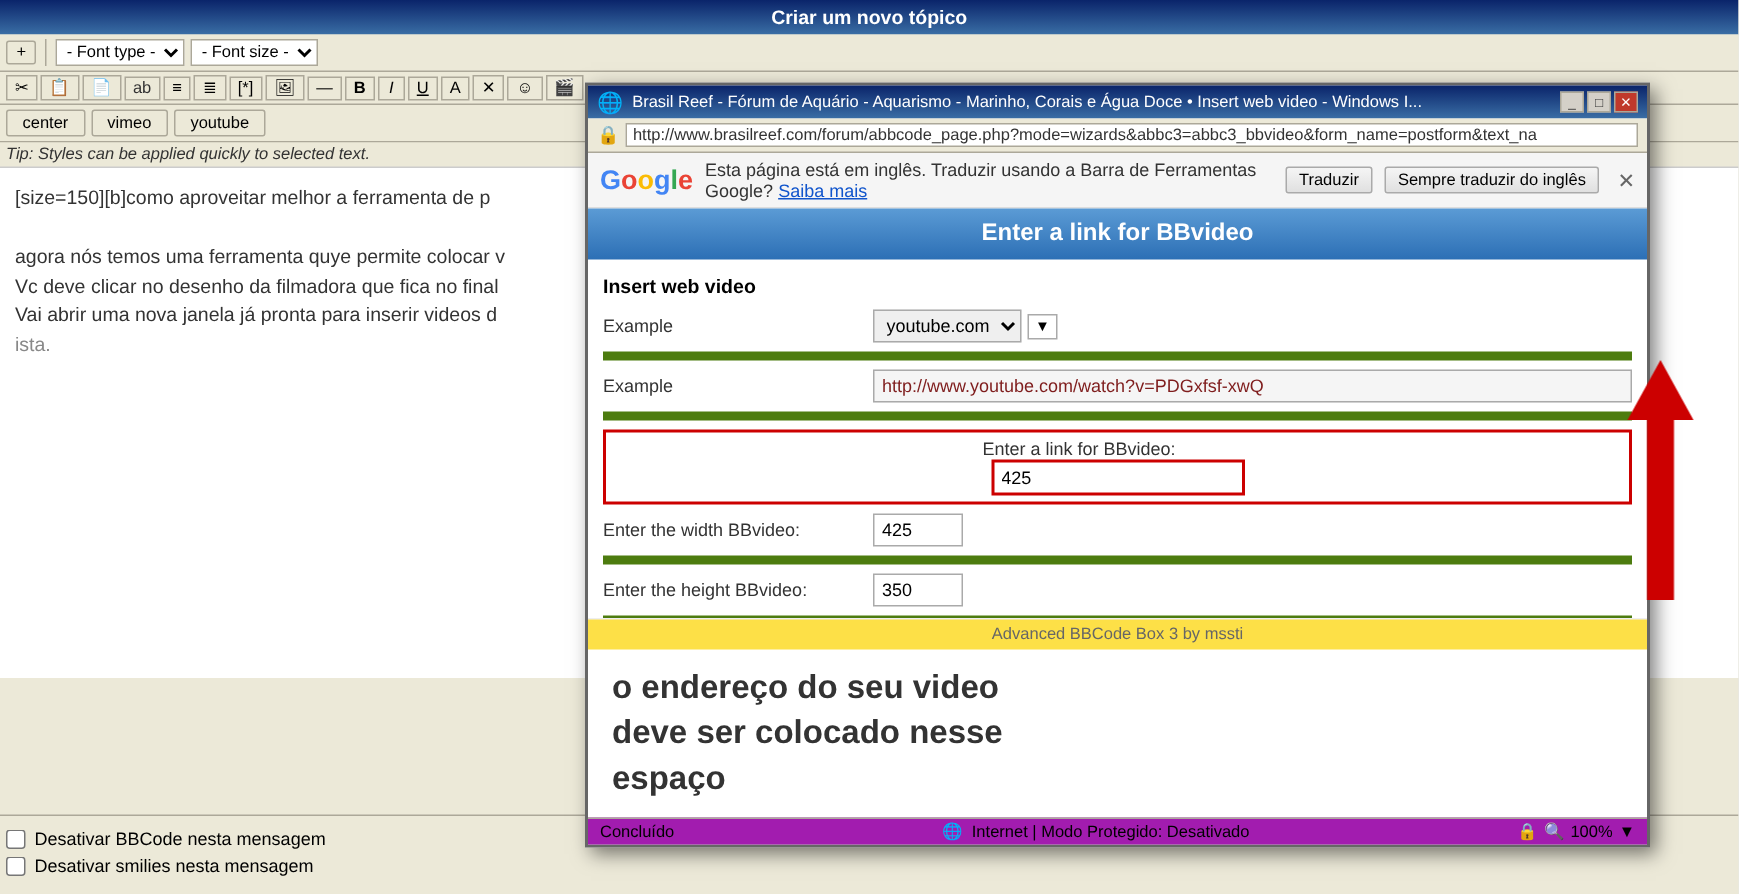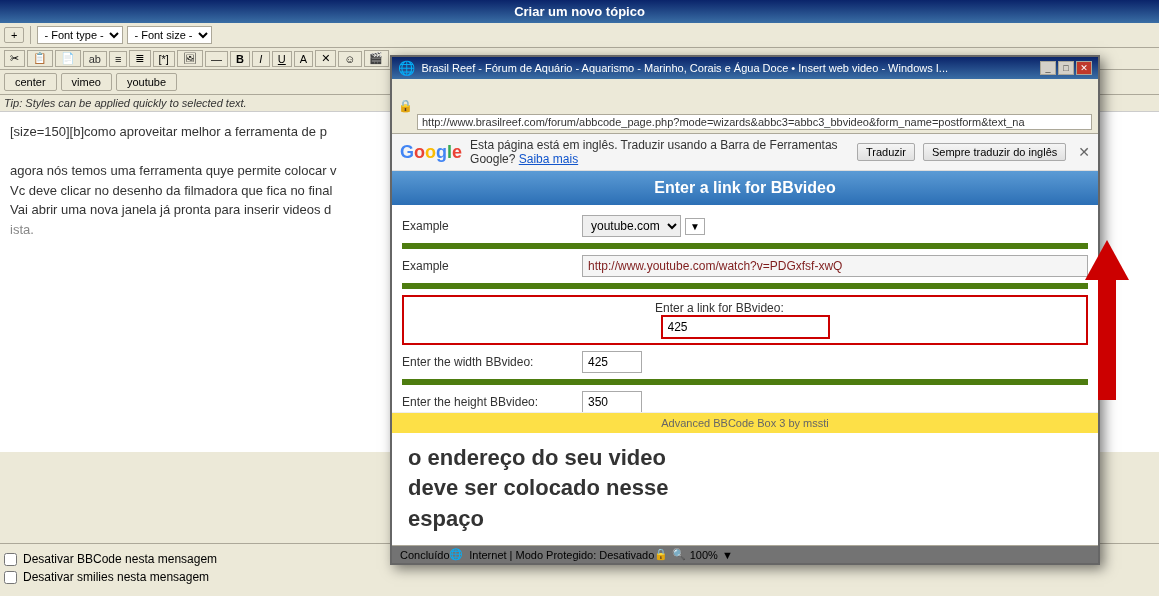--- a/index.html
+++ b/index.html
@@ -66,21 +66,21 @@
     .browser-addrbar {
       background: #ece9d8;
       border-bottom: 1px solid #aca899;
       padding: 3px 6px;
       display: flex;
       align-items: center;
       gap: 4px;
       font-size: 11px;
     }
     .browser-addr-icon { color: #666; font-size: 12px; }
-    .browser-addr-input { flex: 1; border: 1px solid #aca899; padding: 1px 4px; font-size: 11px; background: white; color: #333; margin-top: 32px; }
+    .browser-addr-input { flex: 1; border: 1px solid #aca899; padding: 1px 4px; font-size: 11px; background: white; color: #333; }
 
     
     .translate-bar {
       background: #f5f5f5;
       border-bottom: 1px solid #ddd;
       padding: 4px 8px;
       display: flex;
       align-items: center;
       gap: 8px;
       font-size: 12px;
@@ -125,26 +125,26 @@
     .video-instruction { padding: 10px 16px; font-size: 22px; font-weight: bold; color: #333; line-height: 1.4; }
 
     
     .red-arrow-container { position: absolute; right: 30px; top: 240px; }
     .red-arrow { display: flex; flex-direction: column; align-items: center; }
     .arrow-shaft { width: 18px; height: 120px; background: #cc0000; }
     .arrow-head { width: 0; height: 0; border-left: 22px solid transparent; border-right: 22px solid transparent; border-bottom: 40px solid #cc0000; }
 
     
     .browser-statusbar {
-      background: #737373;
+      background: #a21caf;
       border-top: 1px solid #aca899;
       padding: 2px 8px;
       display: flex;
       align-items: center;
-      justify-content: flex-start;
+      justify-content: space-between;
       font-size: 11px;
     }
     .status-left { display: flex; align-items: center; gap: 4px; }
     .status-right { display: flex; align-items: center; gap: 4px; }
 
     .google-logo-g { color: #4285f4; }
     .google-logo-o1 { color: #ea4335; }
     .google-logo-o2 { color: #fbbc04; }
     .google-logo-g2 { color: #4285f4; }
     .google-logo-l { color: #34a853; }
@@ -251,20 +251,21 @@
     <button class="translate-btn">Traduzir</button>
     <button class="translate-btn">Sempre traduzir do inglês</button>
     <span class="translate-close">✕</span>
   </div>
 
   <div class="bbvideo-header">
     <span>Enter a link for BBvideo</span>
   </div>
 
   <div class="bbvideo-content">
+    <div class="section-title">Insert web video</div>
 
     <div class="form-row">
       <div class="form-label">Example</div>
       <div class="form-control">
         <div class="form-select-row">
           <select class="form-select">
             <option>youtube.com</option>
           </select>
           <button class="form-dropdown-btn">▼</button>
         </div>

